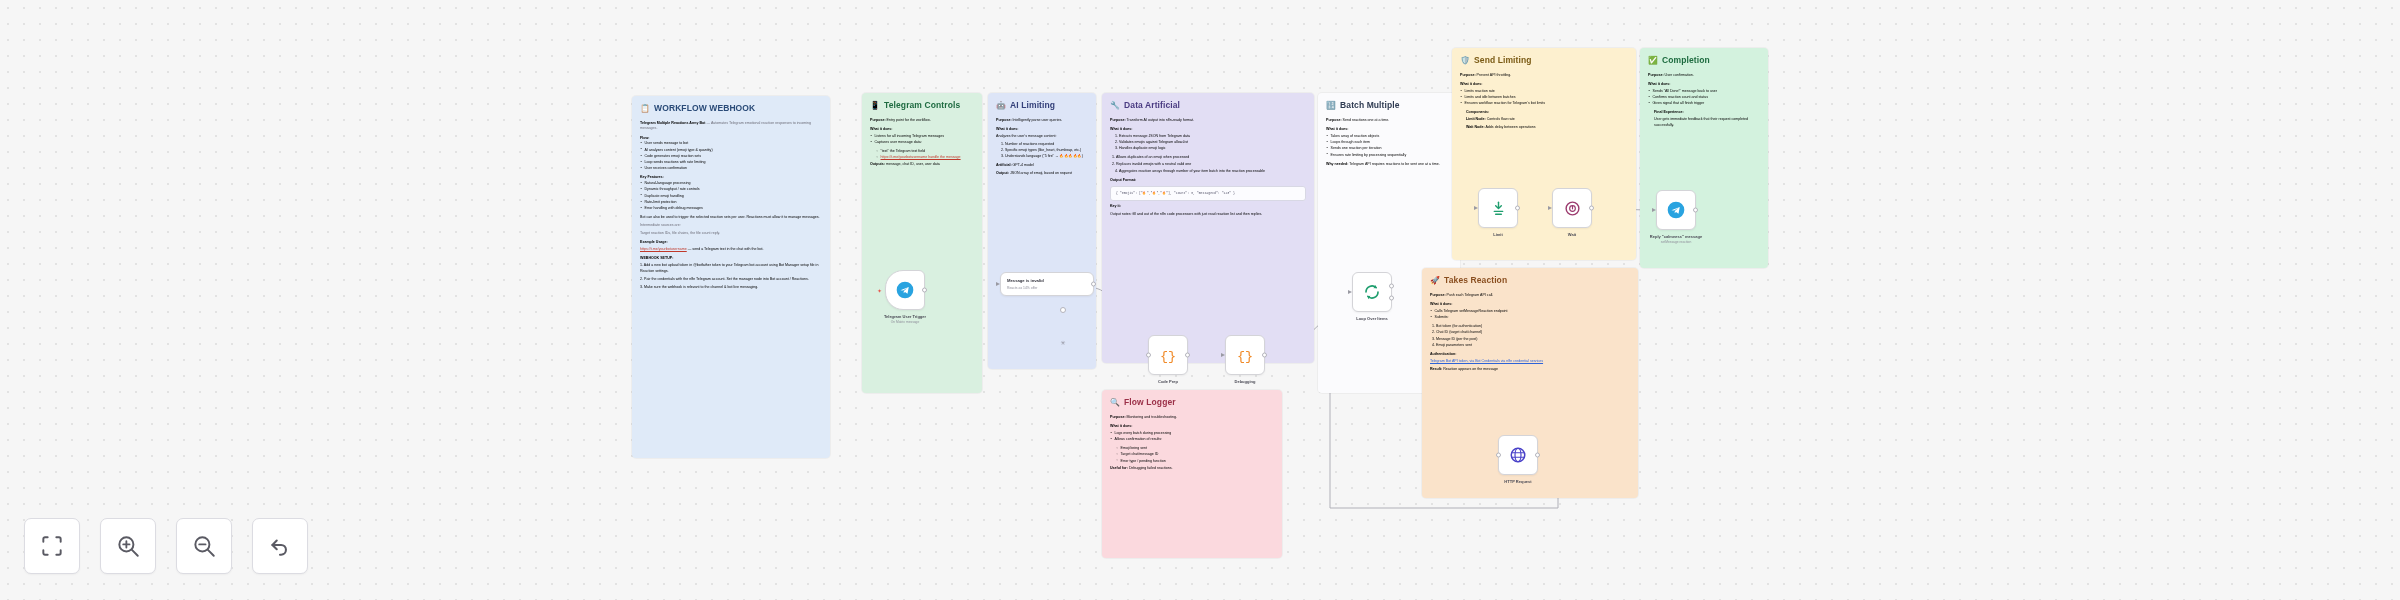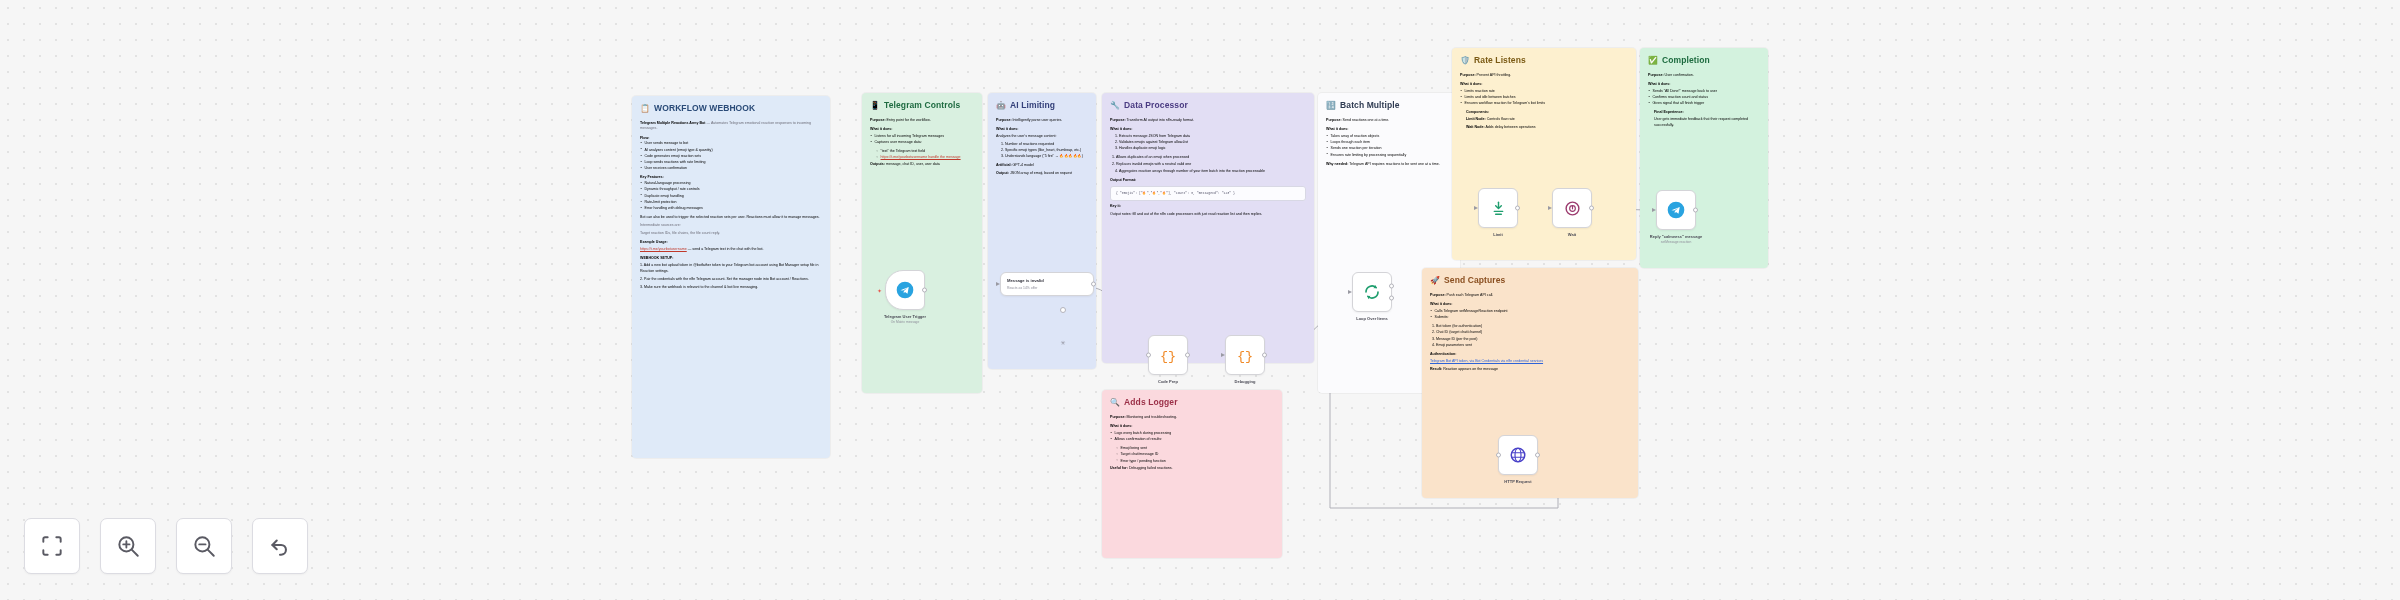--- a/index.html
+++ b/index.html
@@ -270,21 +270,21 @@
         <li>Understands language ("5 fire" → 🔥🔥🔥🔥🔥)</li>
       </ol>
       <p><b>Artificial:</b> <span>GPT-4 model</span></p>
       <p><b>Output:</b> <span>JSON array of emoji, based on request</span></p>
     </div>
   </div>
 
   <div class="note n-purple" style="left:1102px; top:93px; width:212px; height:270px;">
     <div class="note-title">
       <span class="tico">🔧</span>
-      <span>Data Processor</span>
+      <span>Data Artificial</span>
     </div>
     <div class="note-body">
       <p><b>Purpose:</b> <span>Transform AI output into n8n-ready format.</span></p>
       <span class="sec">What it does:</span>
       <ol>
         <li>Extracts message JSON from Telegram data</li>
         <li>Validates emojis against Telegram allow-list</li>
         <li>Handles duplicate emoji logic</li>
       </ol>
       <ol class="sub">
@@ -299,21 +299,21 @@
         <span>{ "emojis": ["🔥","🔥","🔥"], "count": 3, "messageId": "123" }</span>
       </div>
       <p><b>Key it:</b></p>
       <p>Output notes: fill and out of the n8n code processors with just read reaction list and then replies.</p>
     </div>
   </div>
 
   <div class="note n-pink" style="left:1102px; top:390px; width:180px; height:168px;">
     <div class="note-title">
       <span class="tico">🔍</span>
-      <span>Adds Logger</span>
+      <span>Flow Logger</span>
     </div>
     <div class="note-body">
       <p><b>Purpose:</b> <span>Monitoring and troubleshooting.</span></p>
       <span class="sec">What it does:</span>
       <ul>
         <li>Logs every batch during processing</li>
         <li>Allows confirmation of results:</li>
       </ul>
       <ul class="sub">
         <li>Emoji being sent</li>
@@ -338,40 +338,40 @@
         <li>Sends one reaction per iteration</li>
         <li>Ensures rate limiting by processing sequentially</li>
       </ul>
       <p><b>Why needed:</b> <span>Telegram API requires reactions to be sent one at a time.</span></p>
     </div>
   </div>
 
   <div class="note n-amber" style="left:1452px; top:48px; width:184px; height:212px;">
     <div class="note-title">
       <span class="tico">🛡️</span>
-      <span>Rate Listens</span>
+      <span>Send Limiting</span>
     </div>
     <div class="note-body">
       <p><b>Purpose:</b> <span>Prevent API throttling.</span></p>
       <span class="sec">What it does:</span>
       <ul>
         <li>Limits reaction rate</li>
         <li>Limits and idle between batches</li>
         <li>Ensures workflow reaction for Telegram's bot limits</li>
       </ul>
       <span class="sec ind">Components:</span>
       <p class="ind"><b>Limit Node:</b><span> Controls flow rate</span></p>
       <p class="ind"><b>Wait Node:</b><span> Adds delay between operations</span></p>
     </div>
   </div>
 
   <div class="note n-peach" style="left:1422px; top:268px; width:216px; height:230px;">
     <div class="note-title">
       <span class="tico">🚀</span>
-      <span>Send Captures</span>
+      <span>Takes Reaction</span>
     </div>
     <div class="note-body">
       <p><b>Purpose:</b> <span>Push each Telegram API call.</span></p>
       <span class="sec">What it does:</span>
       <ul>
         <li>Calls Telegram setMessageReaction endpoint</li>
         <li>Submits:</li>
       </ul>
       <ol class="sub">
         <li>Bot token (for authentication)</li>

